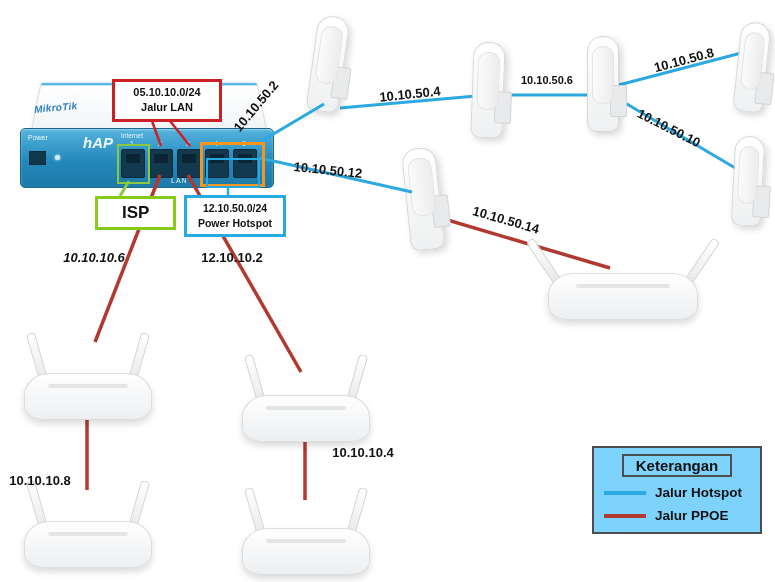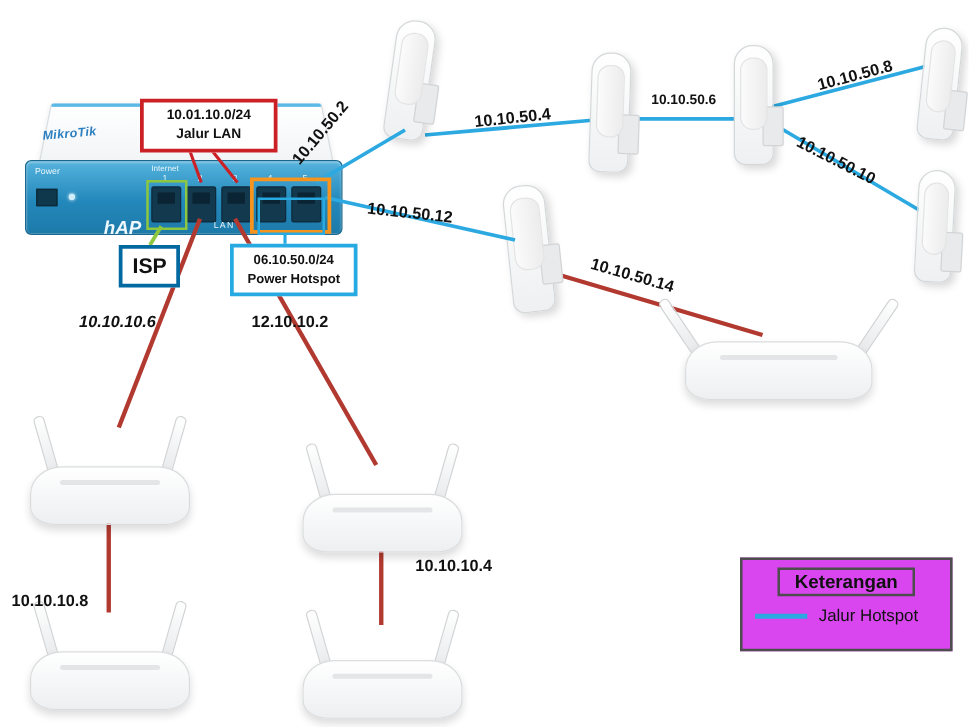--- a/index.html
+++ b/index.html
@@ -14,41 +14,41 @@
   .hap-top{position:absolute;left:10px;top:2px;width:236px;height:66px;
     background:linear-gradient(180deg,#ffffff,#f0f3f5);
     border:1px solid #d6dbde;border-top:4px solid #5cb8e4;border-radius:3px;
     transform:perspective(420px) rotateX(36deg);transform-origin:50% 100%;
     box-shadow:0 0 5px rgba(0,0,0,.08);}
   .hap-brand{position:absolute;left:14px;top:40px;color:#2b7fc0;font-style:italic;
     font-weight:bold;font-size:10px;transform:rotate(-5deg);letter-spacing:.3px;}
   .hap-front{position:absolute;left:0;top:66px;width:252px;height:58px;
     background:linear-gradient(180deg,#55b3dd,#2388bb 55%,#1d7aa9);
     border:1px solid #19688f;border-radius:5px;box-shadow:inset 0 1px 2px rgba(255,255,255,.45);}
-  .hap-logo{position:absolute;left:62px;top:5px;color:#eef8fd;font-size:15px;font-weight:bold;font-style:italic;margin-top:40px;}
+  .hap-logo{position:absolute;left:62px;top:5px;color:#eef8fd;font-size:15px;font-weight:bold;font-style:italic;}
   .hap-power{position:absolute;left:7px;top:5px;color:#eaf6fc;font-size:7px;}
   .hap-jack{position:absolute;left:8px;top:22px;width:15px;height:12px;background:#10384c;border:1px solid #0b2936;}
   .hap-led{position:absolute;left:34px;top:26px;width:5px;height:5px;border-radius:50%;background:#cfeefb;box-shadow:0 0 3px #fff;}
   .hap-internet{position:absolute;left:94px;top:3px;width:34px;text-align:center;font-size:6.5px;color:#e8f4fa;}
   .hap-lan{position:absolute;left:150px;top:48px;font-size:7px;color:#e8f4fa;letter-spacing:1px;}
   .port{position:absolute;top:20px;width:22px;height:27px;background:#13394e;border:1px solid #0d2b3d;border-radius:2px;}
   .port::after{content:"";position:absolute;left:4px;top:4px;right:4px;height:9px;background:#0a2433;}
   .pn{position:absolute;top:11px;width:22px;text-align:center;font-size:7px;color:#e8f4fa;}
   .p1{left:100px}.p2{left:128px}.p3{left:156px}.p4{left:184px}.p5{left:212px}
 
   
   .hl{position:absolute;z-index:5;background:transparent;}
   .hl-green{left:117px;top:144px;width:29px;height:36px;border:2px solid #8dc63f;}
   .hl-orange{left:200px;top:142px;width:59px;height:39px;border:3px solid #f7941d;}
   .hl-cyan{left:206px;top:158px;width:50px;height:26px;border:2px solid #27aae1;}
 
   
   .callout{position:absolute;background:#fff;text-align:center;z-index:7;font-weight:bold;color:#111;}
   .callout-lan{left:112px;top:79px;width:100px;border:3px solid #cb2026;font-size:11px;line-height:1.4;padding:3px 2px;}
-  .callout-isp{left:95px;top:196px;border:3px solid #0369a1;font-size:17px;padding:4px 8px;}
+  .callout-isp{left:95px;top:196px;border:3px solid #84cc16;font-size:17px;padding:4px 24px;}
   .callout-hotspot{left:184px;top:195px;width:92px;border:3px solid #27aae1;font-size:10.5px;line-height:1.45;padding:3px 2px;}
 
   
   .ip-label{position:absolute;font-weight:bold;font-size:13px;color:#111;white-space:nowrap;z-index:6;}
 
   
   .cpe{position:absolute;width:30px;height:94px;z-index:2;
     background:linear-gradient(180deg,#ffffff,#eef0f1);
     border:1px solid #d5d8da;border-radius:15px 15px 9px 9px;
     box-shadow:3px 3px 7px rgba(0,0,0,.16);}
@@ -66,25 +66,25 @@
   .rbody::after{content:"";position:absolute;left:18%;right:18%;top:10px;height:4px;border-radius:3px;background:#e3e5e7;}
   .ant{position:absolute;bottom:42px;width:7px;height:50px;
     background:linear-gradient(180deg,#ffffff,#e6e8ea);border:1px solid #d2d4d6;border-radius:4px;}
   .ant-left{left:16px;transform:rotate(-16deg);transform-origin:bottom center;}
   .ant-right{right:16px;transform:rotate(16deg);transform-origin:bottom center;}
   .wrouter.wide{width:150px;}
   .wrouter.wide .ant-left{left:6px;transform:rotate(-34deg);}
   .wrouter.wide .ant-right{right:6px;transform:rotate(34deg);}
 
   
-  .legend{position:absolute;left:592px;top:446px;width:170px;z-index:7;background:#d946ef;
-    border:2px solid #4d4d4d;padding:6px 10px 19px;box-sizing:border-box;text-align:center;}
+  .legend{position:absolute;left:592px;top:446px;width:170px;z-index:7;background:#7dd3fc;
+    border:2px solid #4d4d4d;padding:6px 10px 9px;box-sizing:border-box;text-align:center;}
   .legend-title{display:inline-block;border:2px solid #4d4d4d;padding:1px 12px;font-size:15px;font-weight:bold;color:#111;}
   .legend-row{display:flex;align-items:center;gap:9px;margin-top:8px;text-align:left;}
-  .legend-label{font-size:13.5px;font-weight:normal;color:#111;}
+  .legend-label{font-size:13.5px;font-weight:bold;color:#111;}
 </style>
 </head>
 <body>
 
 <div id="canvas">
 
   <svg id="wires-under" class="wires" width="775" height="582">
     <line x1="340" y1="108" x2="476" y2="96" stroke-width="3" stroke="#2ba9e0"></line>
     <line x1="502" y1="95" x2="592" y2="95" stroke-width="3" stroke="#2ba9e0"></line>
     <line x1="615" y1="86" x2="745" y2="52" stroke-width="3" stroke="#2ba9e0"></line>
@@ -159,26 +159,26 @@
     <line x1="260" y1="158" x2="412" y2="192" stroke-width="3" stroke="#2ba9e0"></line>
     <line x1="160" y1="175" x2="95" y2="342" stroke-width="3.5" stroke="#b2392f"></line>
     <line x1="188" y1="175" x2="301" y2="372" stroke-width="3.5" stroke="#b2392f"></line>
     <line x1="152" y1="121" x2="161" y2="146" stroke-width="2.5" stroke="#cb2026"></line>
     <line x1="170" y1="121" x2="190" y2="146" stroke-width="2.5" stroke="#cb2026"></line>
     <line x1="120" y1="196" x2="129" y2="181" stroke-width="3" stroke="#8dc63f"></line>
     <line x1="228" y1="196" x2="228" y2="184" stroke-width="2.5" stroke="#27aae1"></line>
   </svg>
 
   <div class="callout callout-lan">
-    <div>10.01.10.0/24</div>
+    <div>05.10.10.0/24</div>
     <div>Jalur LAN</div>
   </div>
   <div class="callout callout-isp">ISP</div>
   <div class="callout callout-hotspot">
-    <div>06.10.50.0/24</div>
+    <div>12.10.50.0/24</div>
     <div>Power Hotspot</div>
   </div>
 
   <div class="ip-label" style="left:256px;top:106px;transform:translate(-50%,-50%) rotate(-50deg);">10.10.50.2</div>
   <div class="ip-label" style="left:410px;top:94px;transform:translate(-50%,-50%) rotate(-6deg);">10.10.50.4</div>
   <div class="ip-label" style="left:547px;top:80px;transform:translate(-50%,-50%);font-size:11px;">10.10.50.6</div>
   <div class="ip-label" style="left:684px;top:60px;transform:translate(-50%,-50%) rotate(-15deg);">10.10.50.8</div>
   <div class="ip-label" style="left:669px;top:128px;transform:translate(-50%,-50%) rotate(27deg);">10.10.50.10</div>
   <div class="ip-label" style="left:328px;top:170px;transform:translate(-50%,-50%) rotate(6deg);">10.10.50.12</div>
   <div class="ip-label" style="left:506px;top:220px;transform:translate(-50%,-50%) rotate(16deg);">10.10.50.14</div>
@@ -188,15 +188,21 @@
   <div class="ip-label" style="left:363px;top:452px;transform:translate(-50%,-50%);">10.10.10.4</div>
 
   <div class="legend">
     <div class="legend-title">Keterangan</div>
     <div class="legend-row">
       <svg width="42" height="6">
         <rect x="0" y="1" width="42" height="4" fill="#2ba9e0"></rect>
       </svg>
       <span class="legend-label">Jalur Hotspot</span>
     </div>
+    <div class="legend-row">
+      <svg width="42" height="6">
+        <rect x="0" y="1" width="42" height="4" fill="#b2392f"></rect>
+      </svg>
+      <span class="legend-label">Jalur PPOE</span>
+    </div>
   </div>
 
 </div>
 
 </body></html>

